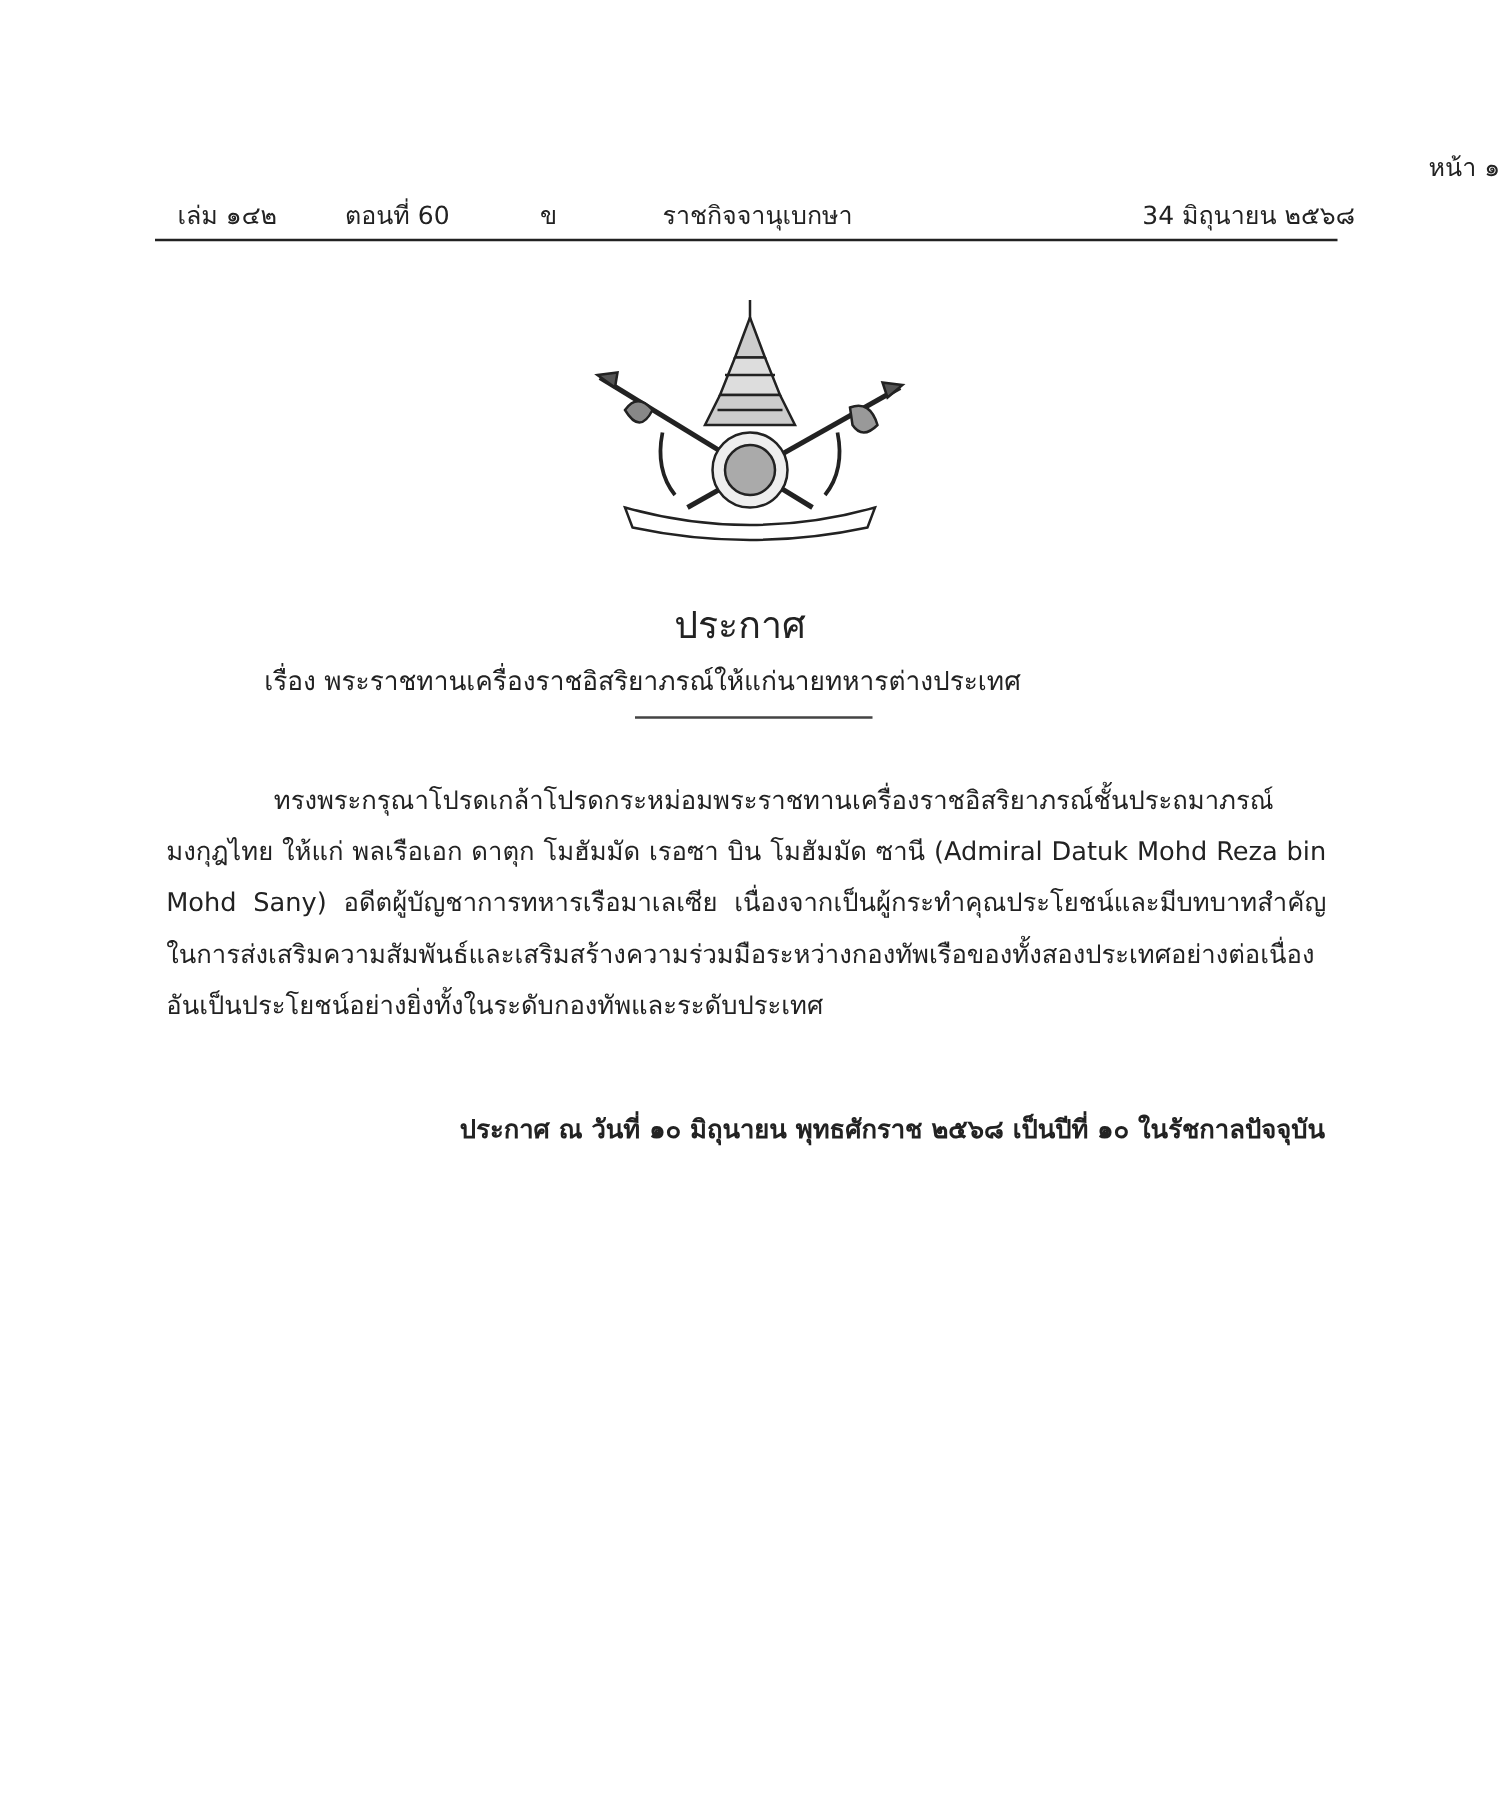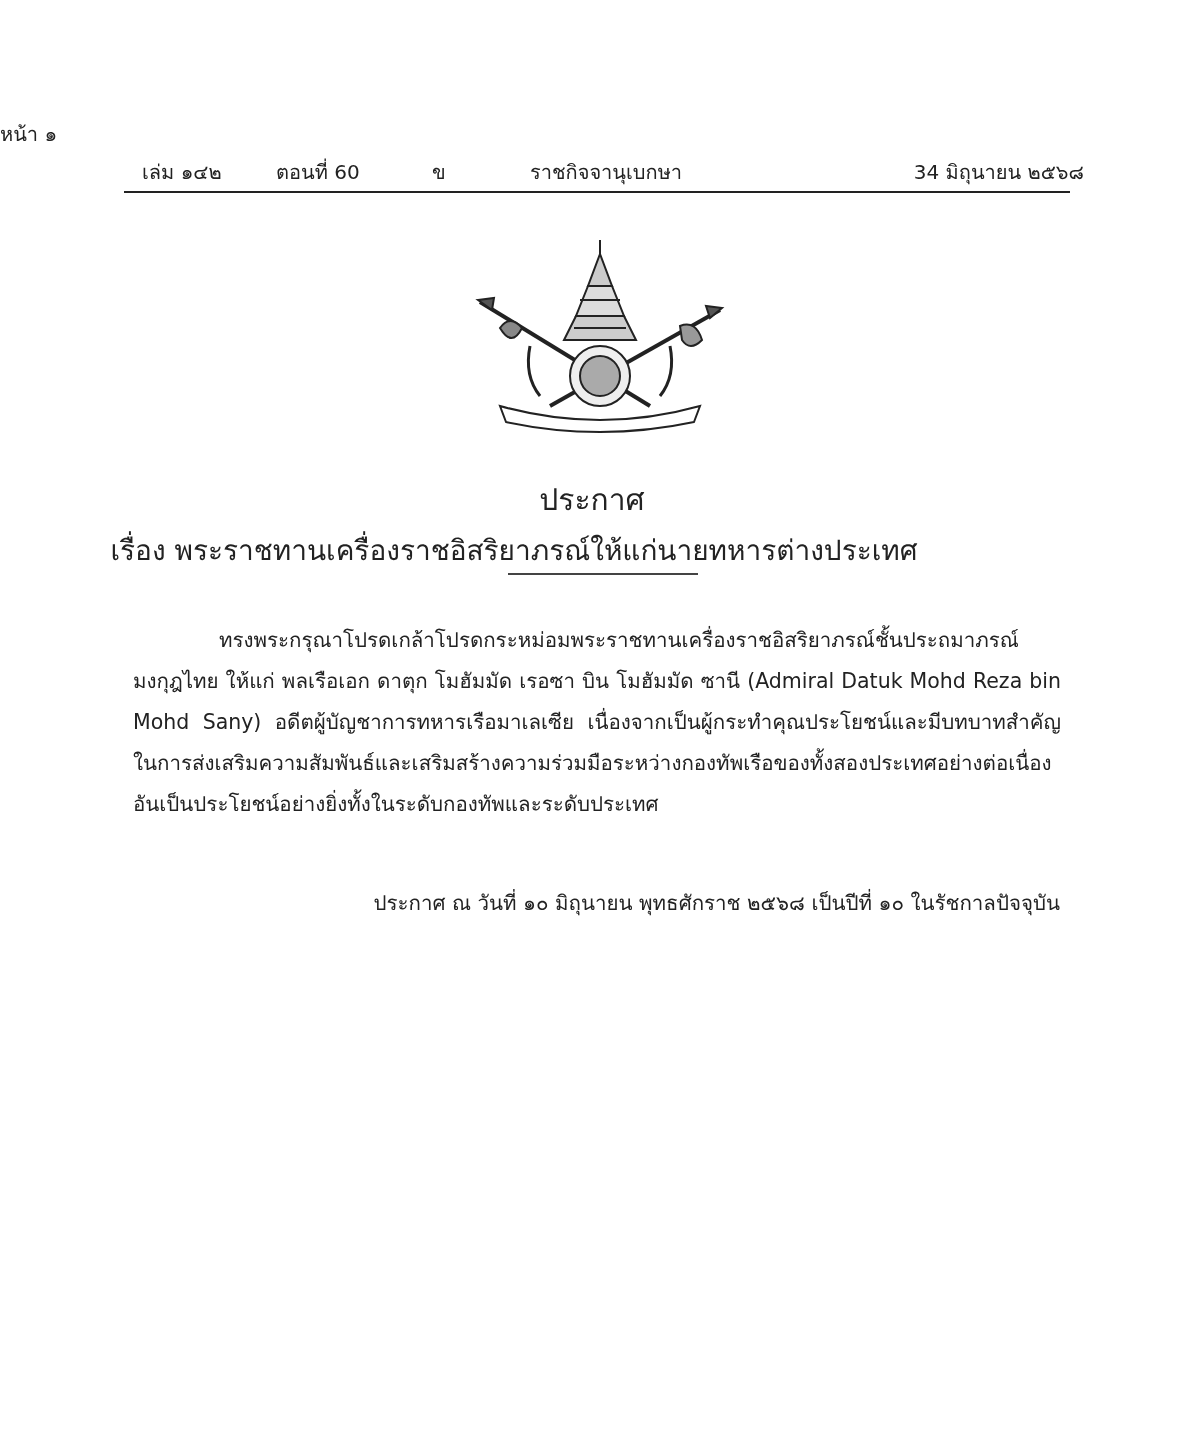--- a/index.html
+++ b/index.html
@@ -3,53 +3,53 @@
   <meta charset="utf-8">
   <style>
     html, body { margin: 0; padding: 0; background: #ffffff; }
     body {
       width: 1200px; height: 1445px; position: relative; overflow: hidden;
       font-family: "DejaVu Sans", "Liberation Sans", sans-serif;
       color: #222222;
     }
     .page-no {
       position: absolute; left: 0; width: 1200px; top: 118px;
-      text-align: left; font-size: 20px;
+      text-align: right; font-size: 20px;
     }
     .header-row {
       position: absolute; left: 142px; width: 942px; top: 156px; height: 32px;
       font-size: 20px;
     }
     .header-row span { position: absolute; top: 0; white-space: nowrap; }
     .rule {
       position: absolute; left: 124px; width: 946px; top: 191px; height: 2px;
       background: #222222;
     }
     .emblem {
       position: absolute; left: 470px; top: 236px; width: 260px; height: 200px;
     }
     .title {
       position: absolute; left: 0; width: 1184px; top: 476px; text-align: center;
       font-size: 30px;
     }
     .subject {
       position: absolute; left: 0; width: 1028px; top: 528px; text-align: center;
-      font-size: 28px;
+      font-size: 21px;
     }
     .short-rule {
       position: absolute; left: 508px; width: 190px; top: 573px; height: 2px;
       background: #444444;
     }
     .body-text {
       position: absolute; left: 133px; width: 928px; top: 600px;
       font-size: 20.5px; line-height: 41px; text-align: justify; margin-top: 20px;
     }
     .body-text p { margin: 0; text-indent: 86px; }
     .sign {
-      position: absolute; right: 140px; top: 886px; font-size: 20.5px; white-space: nowrap;
+      position: absolute; right: 140px; top: 886px; font-size: 20.5px; white-space: nowrap; font-weight: bold;
     }
   </style>
 </head>
 <body>
 
 <div class="page-no">หน้า ๑</div>
 
 <div class="header-row">
   <span style="left:0">เล่ม ๑๔๒</span>
   <span style="left:134px">ตอนที่ 60</span>

